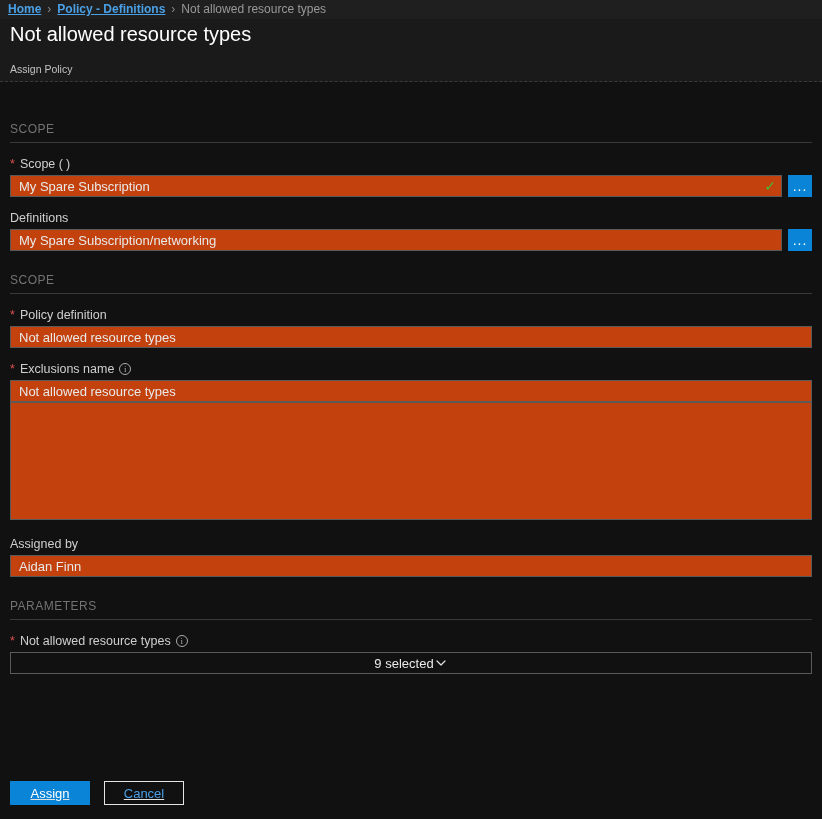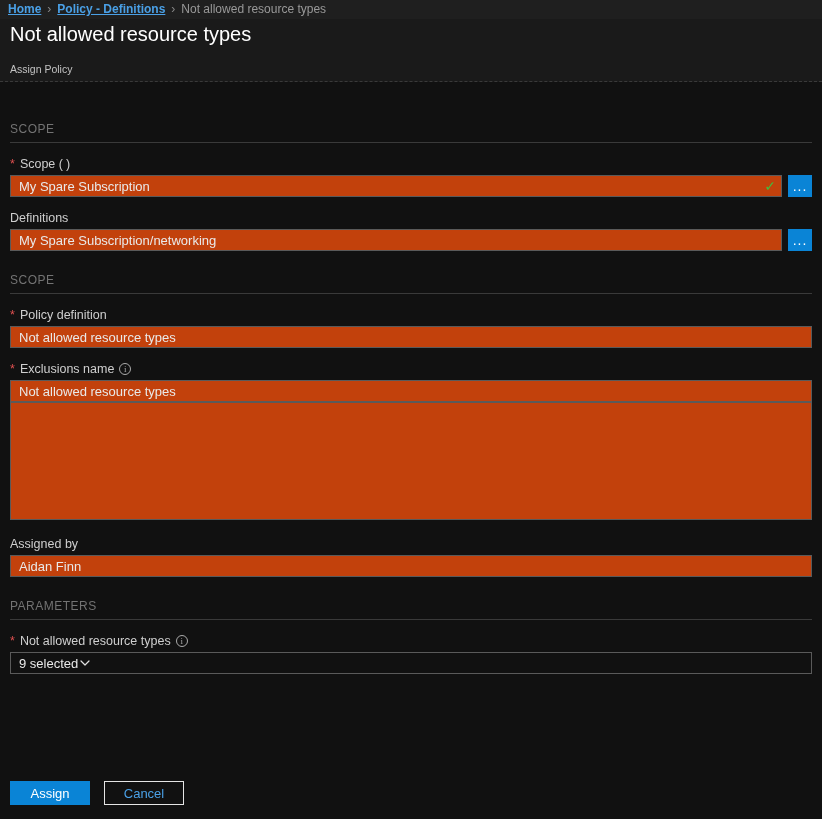--- a/index.html
+++ b/index.html
@@ -147,38 +147,39 @@
   .dropdown {
     width: 100%;
     background: #111;
     border: 1px solid #5a5a5a;
     color: #e9e9e9;
     padding: 3px 8px;
     font-size: 13px;
     height: 22px;
     display: flex;
     align-items: center;
-    justify-content: flex-start;
+    justify-content: center;
     cursor: pointer;
   }
   .chevron {
     width: 14px;
     height: 14px;
     display: inline-flex;
     align-items: center;
     justify-content: center;
   }
   .chevron svg { stroke: #e0e0e0; }
 
   .actions {
     position: absolute;
     left: 10px;
     bottom: 14px;
     display: flex;
     gap: 14px;
+    text-decoration: underline;
   }
   .btn {
     min-width: 80px;
     height: 24px;
     border: 1px solid transparent;
     font-size: 13px;
     cursor: pointer;
     display: inline-flex;
     align-items: center;
     justify-content: center;

